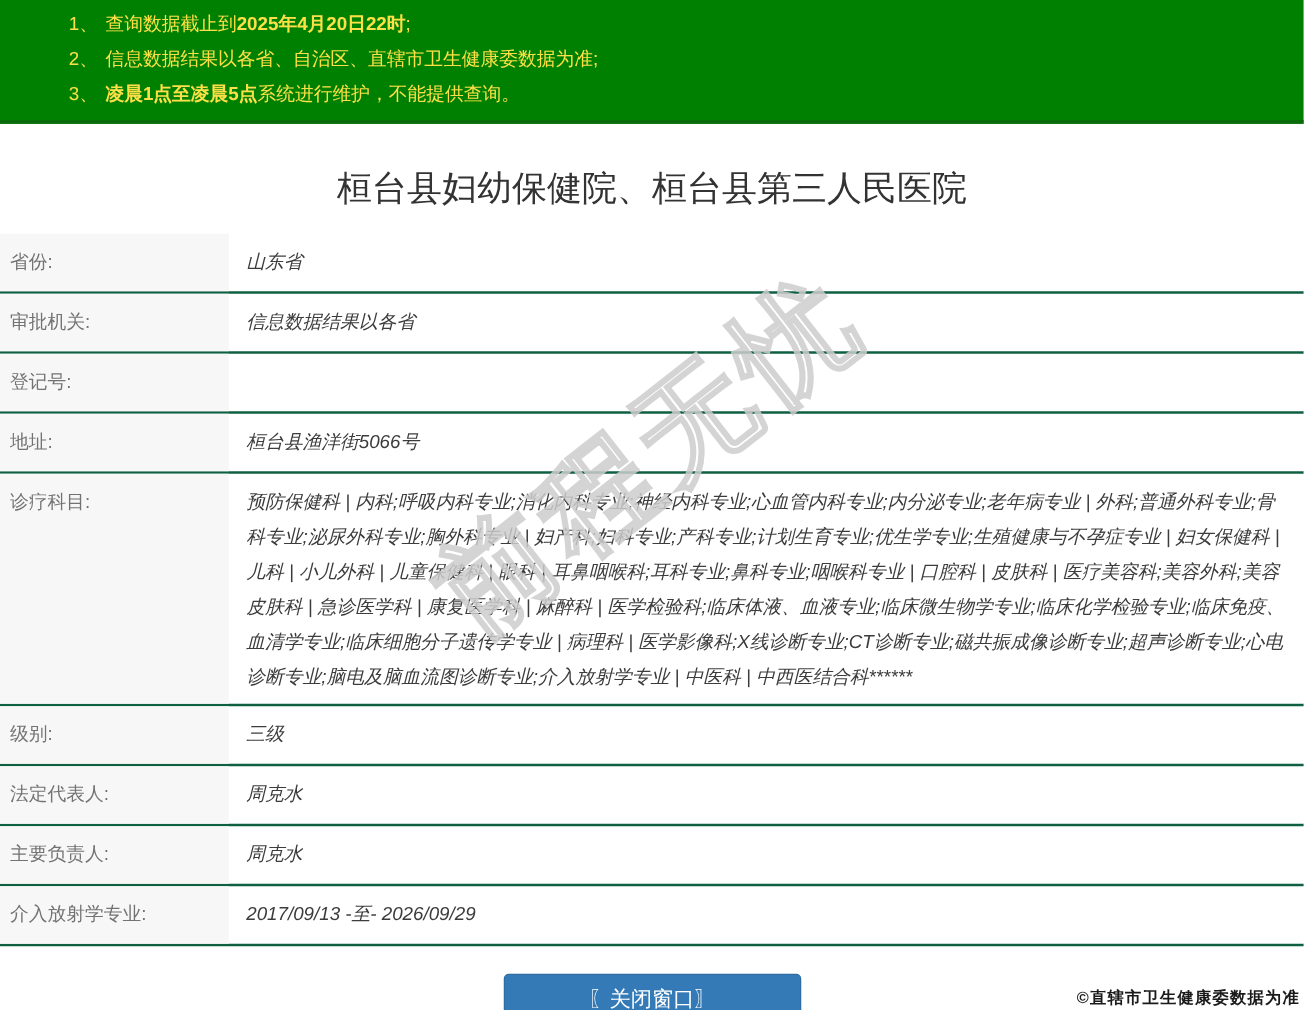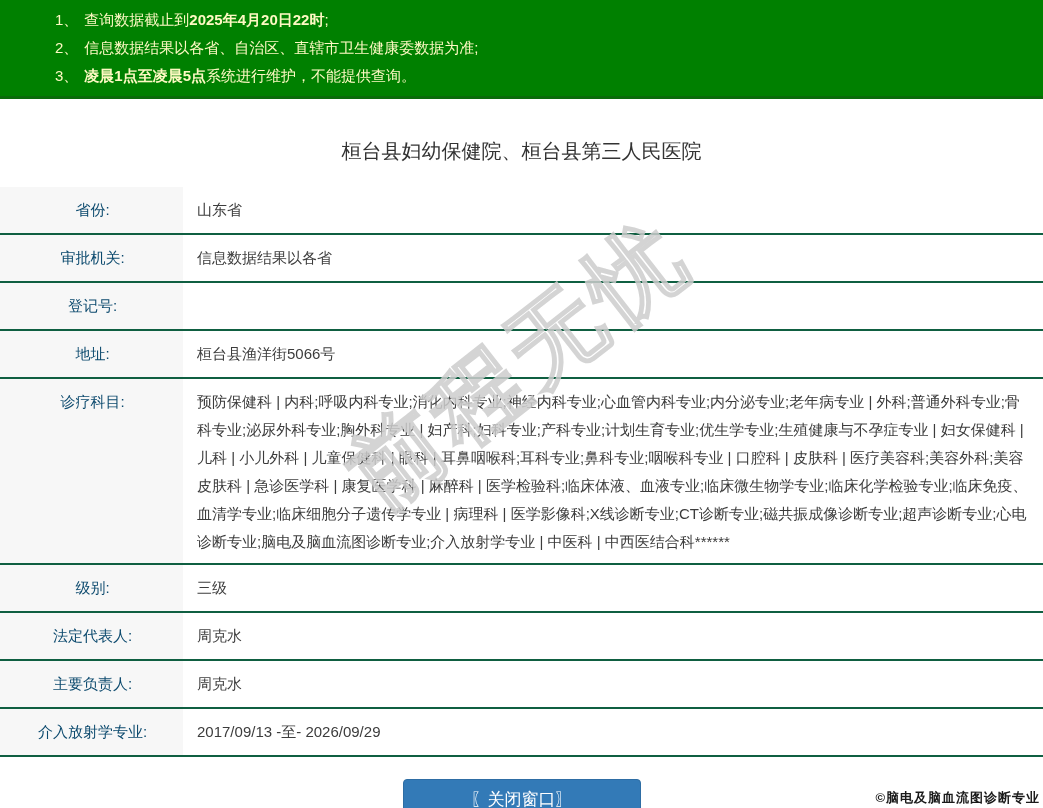--- a/index.html
+++ b/index.html
@@ -12,48 +12,49 @@
   
   .notice{
     background:#008000;
     border-bottom:3px solid #0a6b0a;
     padding:6px 10px 6px 55px;
     box-sizing:border-box;
     min-height:93px;
   }
   .notice ul{list-style:none;margin:0;padding:0;}
   .notice li{
-    color:#fef9c3;font-size:15px;line-height:28px;white-space:nowrap;
+    color:#fde047;font-size:15px;line-height:28px;white-space:nowrap;
   }
   .notice li .num{margin-right:6px;}
   .notice li b{font-weight:bold;}
   
   .page-title{
     margin:34px 0 18px 0;
     text-align:center;
-    font-size:20px;line-height:36px;
+    font-size:28px;line-height:36px;
     font-weight:500;color:#333;
   }
   
   .detail-table{width:100%;}
   .t-row{
     display:flex;align-items:stretch;
     border-bottom:2px solid #0f5f41;
   }
   .t-label{
     width:183px;flex:0 0 183px;box-sizing:border-box;
     background:#f7f7f7;
     padding:9px 6px 9px 8px;
-    font-size:15px;line-height:28px;color:#0c4a6e;text-align:center;
+    font-size:15px;line-height:28px;color:#737373;
   }
   .t-value{
     flex:1;box-sizing:border-box;
     padding:9px 10px 7px 14px;
     font-size:15px;line-height:28px;color:#3c3c3c;
     word-break:break-all;
+    font-style:italic;
   }
   
   .footer{margin-top:22px;text-align:center;}
   .close-btn{
     display:inline-block;
     width:238px;height:40px;line-height:38px;
     background:#337ab7;border:1px solid #2e6da4;border-radius:4px;
     color:#ffffff;font-size:17px;
     cursor:pointer;box-sizing:border-box;
     font-family:inherit;
@@ -126,15 +127,15 @@
     <div class="t-row">
       <div class="t-label">介入放射学专业:</div>
       <div class="t-value">2017/09/13 -至- 2026/09/29</div>
     </div>
   </div>
 
 <div class="footer">
   <button class="close-btn">〖关闭窗口〗</button>
 </div>
 
-<div class="upload-stamp">©脑电及脑血流图诊断专业</div>
+<div class="upload-stamp">©直辖市卫生健康委数据为准</div>
 
 <div class="watermark">前程无忧</div>
 
 </body></html>

